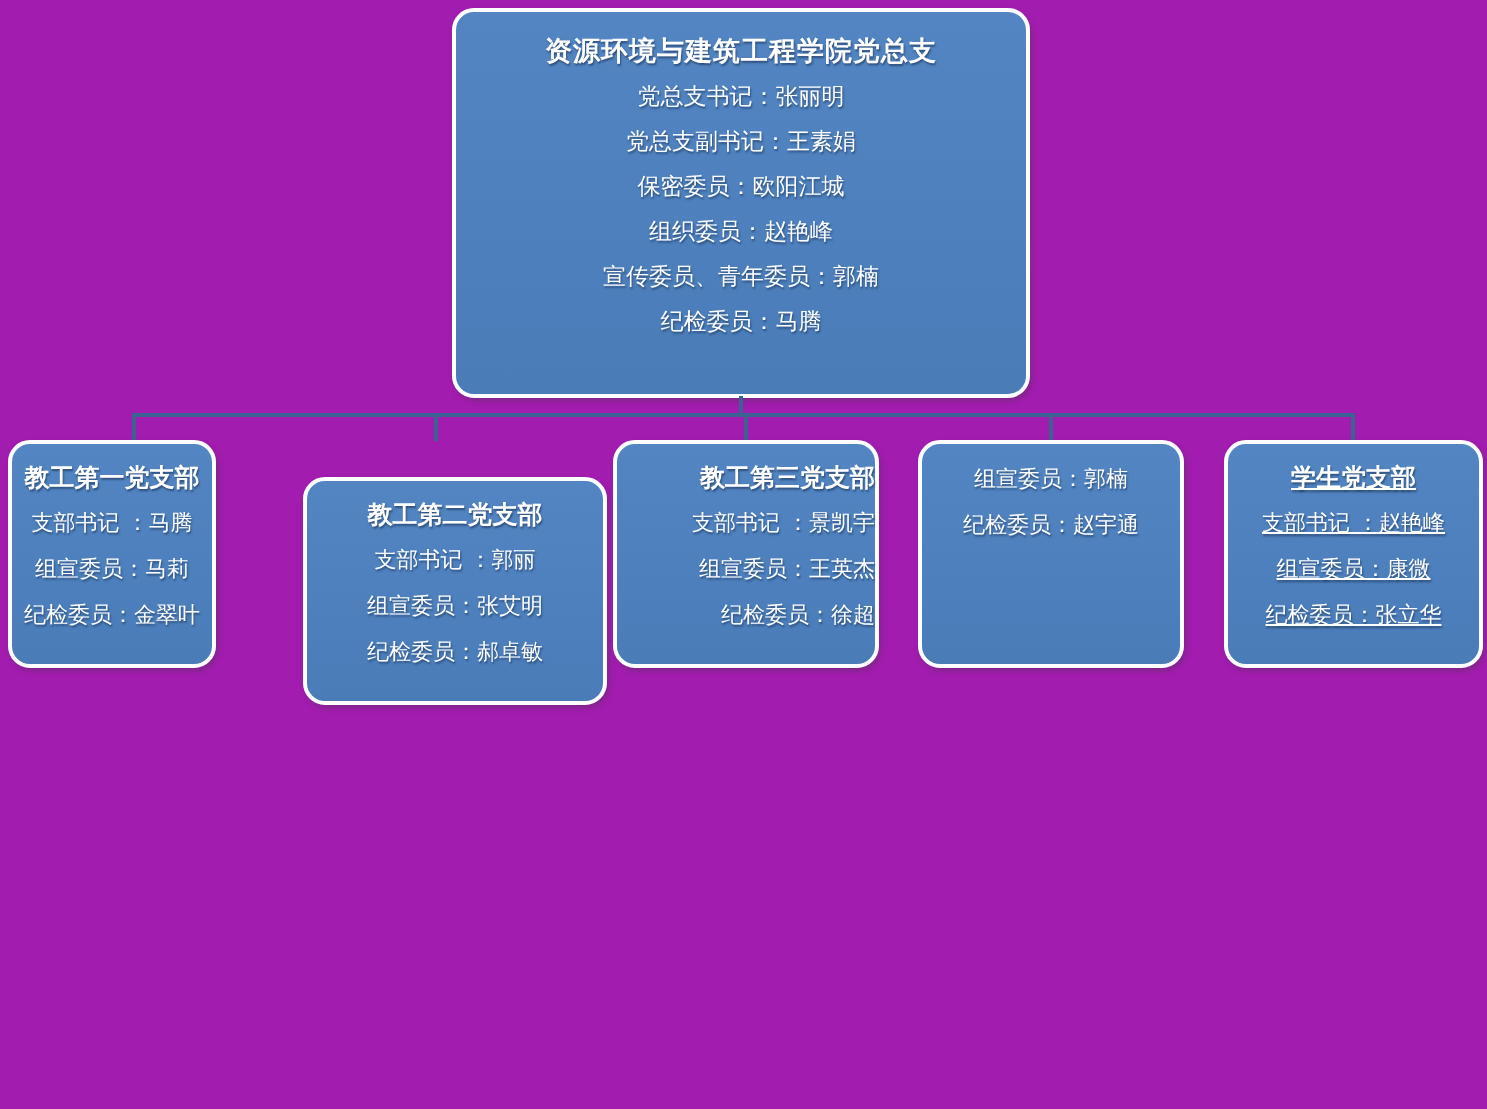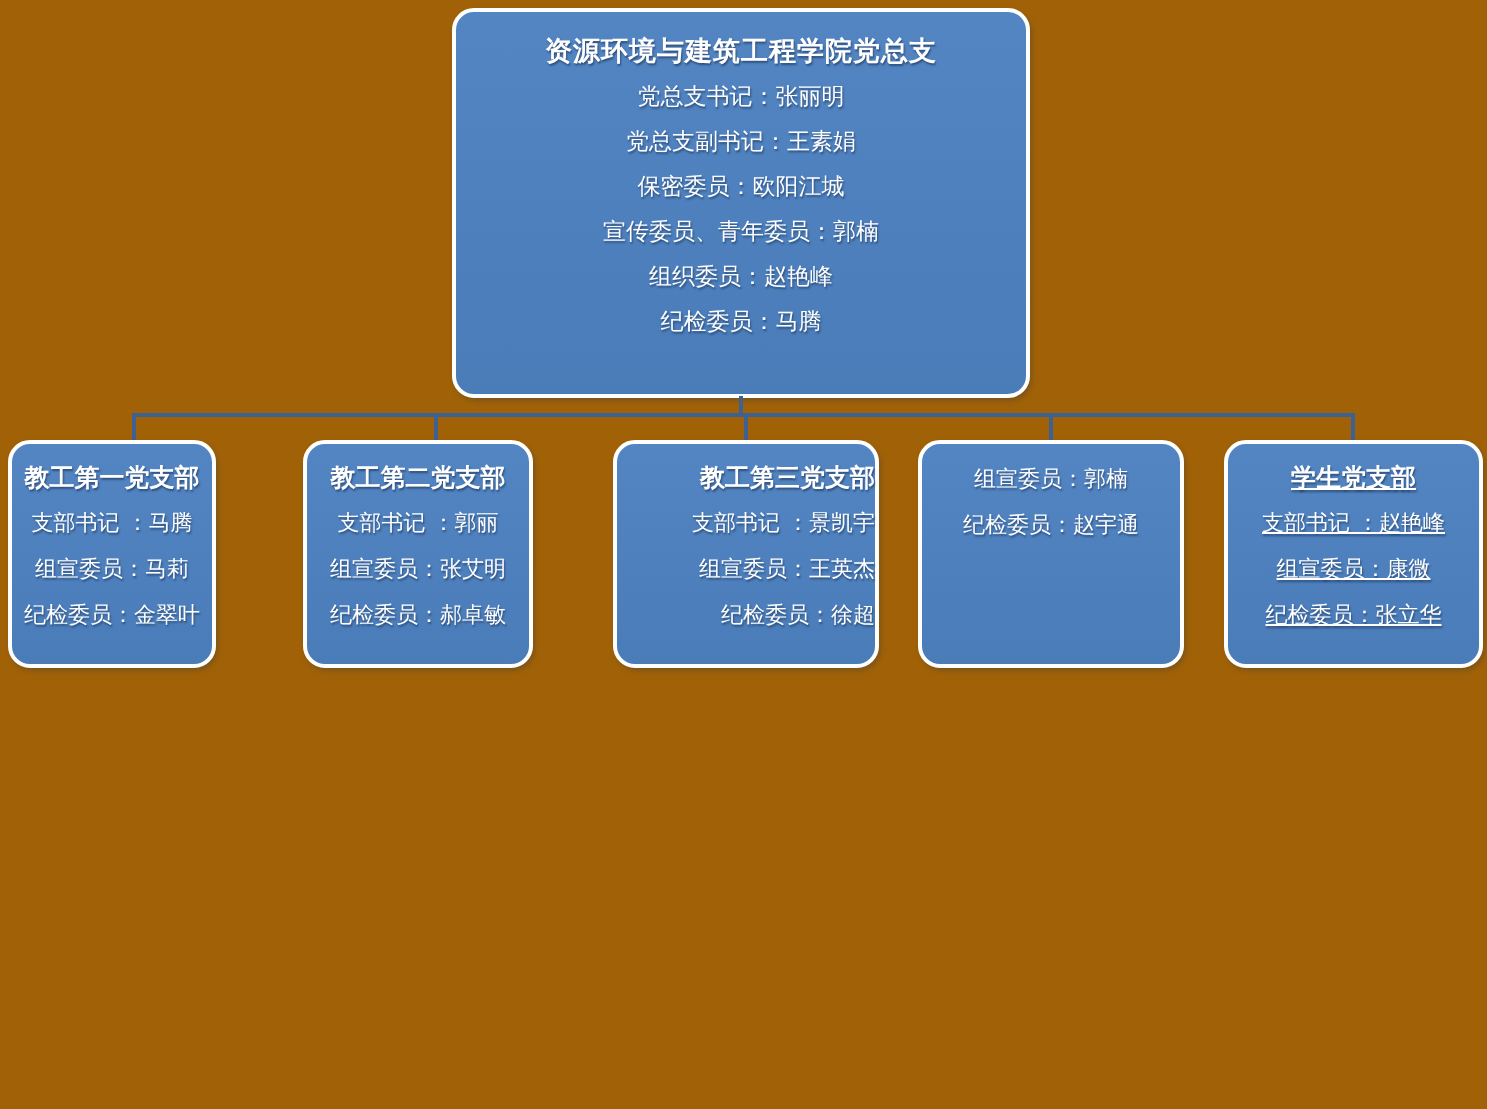--- a/index.html
+++ b/index.html
@@ -4,21 +4,21 @@
 <style>
   html, body {
     margin: 0;
     padding: 0;
     background: #000;
   }
   .canvas {
     position: relative;
     width: 1487px;
     height: 1109px;
-    background: #a16207;
+    background: #a21caf;
     font-family: "DejaVu Sans", sans-serif;
     overflow: hidden;
   }
   .box {
     position: absolute;
     background: linear-gradient(180deg, #5285c2 0%, #4d80bd 55%, #4a7cb8 100%);
     border: 4px solid #ffffff;
     border-radius: 22px;
     box-sizing: border-box;
     color: #ffffff;
@@ -54,21 +54,21 @@
     font-weight: bold;
     line-height: 44px;
     text-shadow: 1px 2px 2px rgba(25,45,80,0.6);
   }
   .branch-line {
     font-size: 22px;
     line-height: 46px;
     text-shadow: 1px 2px 2px rgba(25,45,80,0.6);
   }
   .b1 { left: 8px;    width: 208px; }
-  .b2 { left: 303px;  width: 230px; }
+  .b2 { left: 303px;  width: 304px; margin-top: 37px; }
   .b3 { left: 613px;  width: 266px; text-align: right; }
   .b4 { left: 918px;  width: 266px; }
   .b5 { left: 1224px; width: 259px; text-decoration: underline; }
   .connector {
     position: absolute;
     background: #3b6293;
   }
   .trunk { left: 739px; top: 396px; width: 4px; height: 19px; }
   .hline { left: 132px; top: 413px; width: 1223px; height: 4px; }
   .drop  { top: 415px; width: 4px; height: 26px; }
@@ -81,22 +81,22 @@
 </head>
 <body>
 
 <div class="canvas">
 
   <div class="box root-box">
     <div class="root-title">资源环境与建筑工程学院党总支</div>
     <div class="root-line">党总支书记：张丽明</div>
     <div class="root-line">党总支副书记：王素娟</div>
     <div class="root-line">保密委员：欧阳江城</div>
+    <div class="root-line">组织委员：赵艳峰</div>
     <div class="root-line">宣传委员、青年委员：郭楠</div>
-    <div class="root-line">组织委员：赵艳峰</div>
     <div class="root-line">纪检委员：马腾</div>
   </div>
 
   <div class="connector trunk"></div>
   <div class="connector hline"></div>
   <div class="connector drop d1"></div>
   <div class="connector drop d2"></div>
   <div class="connector drop d3"></div>
   <div class="connector drop d4"></div>
   <div class="connector drop d5"></div>

